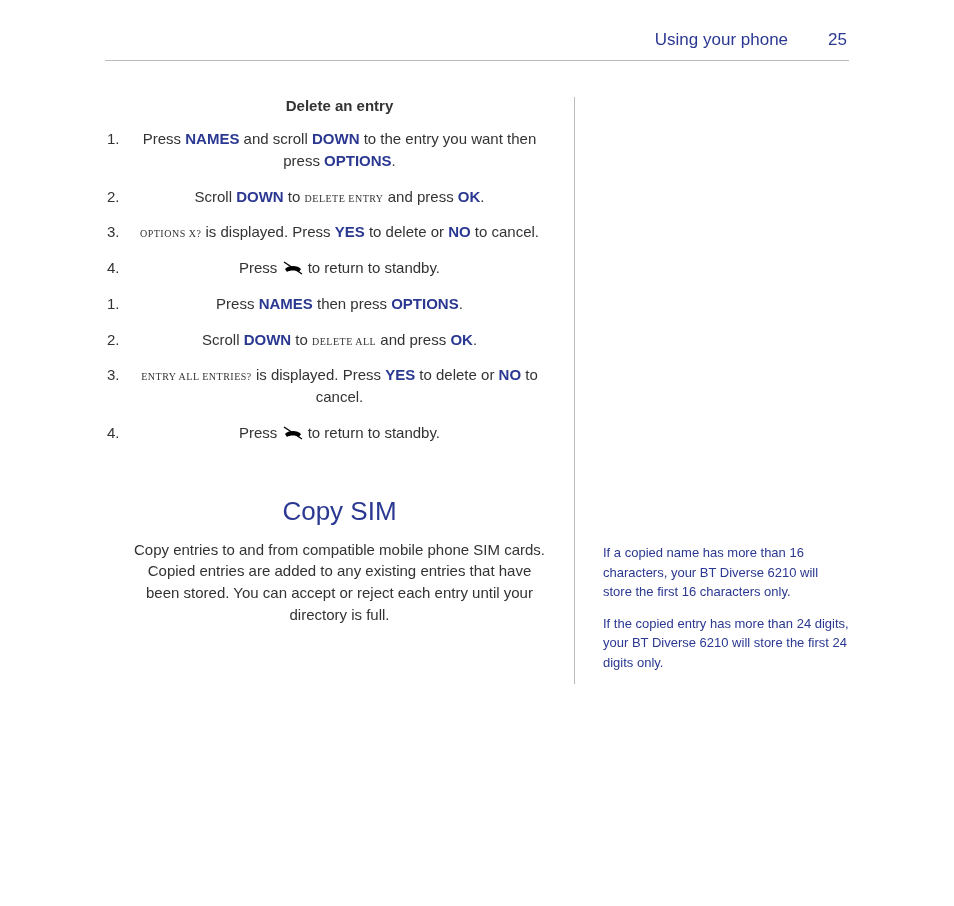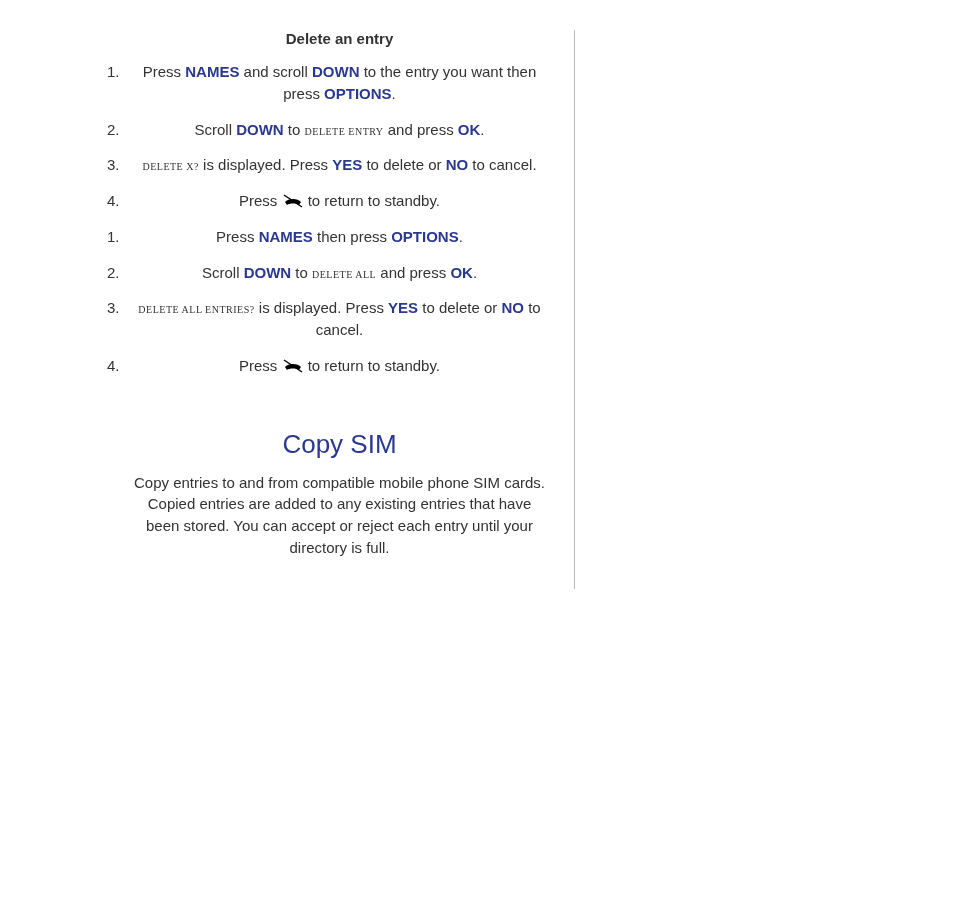--- a/index.html
+++ b/index.html
@@ -107,61 +107,70 @@
     color: #333;
     margin-left: 28px;
   }
 </style>
 </head>
 <body>
 
 <div class="page">
 
 
+  <div class="section-header">
+    <span class="section-title">Using your phone</span>
+    <span class="page-number">25</span>
+  </div>
 
   <div class="columns">
     <div class="col-left">
 
       <div class="subheading">Delete an entry</div>
       <ol class="steps">
         <li>
           <span>Press </span><span class="kw">NAMES</span><span> and scroll </span><span class="kw">DOWN</span><span> to the entry you want then press </span><span class="kw">OPTIONS</span><span>.</span>
         </li>
         <li>
           <span>Scroll </span><span class="kw">DOWN</span><span> to </span><span class="lcd">DELETE ENTRY</span><span> and press </span><span class="kw">OK</span><span>.</span>
         </li>
         <li>
-          <span class="lcd">DELETE X?</span><span> is displayed. Press </span><span class="kw">YES</span><span> to delete or </span><span class="kw">NO</span><span> to cancel.</span>
+          <span class="lcd">OPTIONS X?</span><span> is displayed. Press </span><span class="kw">YES</span><span> to delete or </span><span class="kw">NO</span><span> to cancel.</span>
         </li>
         <li>
           <span>Press </span><span class="phone-icon"><svg viewBox="0 0 22 16">
                 <path d="M3 9 C6 5 16 5 19 9 L17 12 C15 10 7 10 5 12 Z" fill="#000"></path>
                 <line x1="2" y1="2" x2="20" y2="14" stroke="#000" stroke-width="1.3"></line>
               </svg></span><span> to return to standby.</span>
         </li>
       </ol>
 
       <ol class="steps">
         <li>
           <span>Press </span><span class="kw">NAMES</span><span> then press </span><span class="kw">OPTIONS</span><span>.</span>
         </li>
         <li>
           <span>Scroll </span><span class="kw">DOWN</span><span> to </span><span class="lcd">DELETE ALL</span><span> and press </span><span class="kw">OK</span><span>.</span>
         </li>
         <li>
-          <span class="lcd">DELETE ALL ENTRIES?</span><span> is displayed. Press </span><span class="kw">YES</span><span> to delete or </span><span class="kw">NO</span><span> to cancel.</span>
+          <span class="lcd">ENTRY ALL ENTRIES?</span><span> is displayed. Press </span><span class="kw">YES</span><span> to delete or </span><span class="kw">NO</span><span> to cancel.</span>
         </li>
         <li>
           <span>Press </span><span class="phone-icon"><svg viewBox="0 0 22 16">
                 <path d="M3 9 C6 5 16 5 19 9 L17 12 C15 10 7 10 5 12 Z" fill="#000"></path>
                 <line x1="2" y1="2" x2="20" y2="14" stroke="#000" stroke-width="1.3"></line>
               </svg></span><span> to return to standby.</span>
         </li>
       </ol>
 
       <div class="big-heading">Copy SIM</div>
       <div class="body-para">Copy entries to and from compatible mobile phone SIM cards. Copied entries are added to any existing entries that have been stored. You can accept or reject each entry until your directory is full.</div>
 
     </div>
 
+    <div class="col-right">
+      <div class="right-spacer"></div>
+      <div class="sidenote">If a copied name has more than 16 characters, your BT Diverse 6210 will store the first 16 characters only.</div>
+      <div class="sidenote">If the copied entry has more than 24 digits, your BT Diverse 6210 will store the first 24 digits only.</div>
+    </div>
   </div>
 
 </div>
 
 </body></html>

